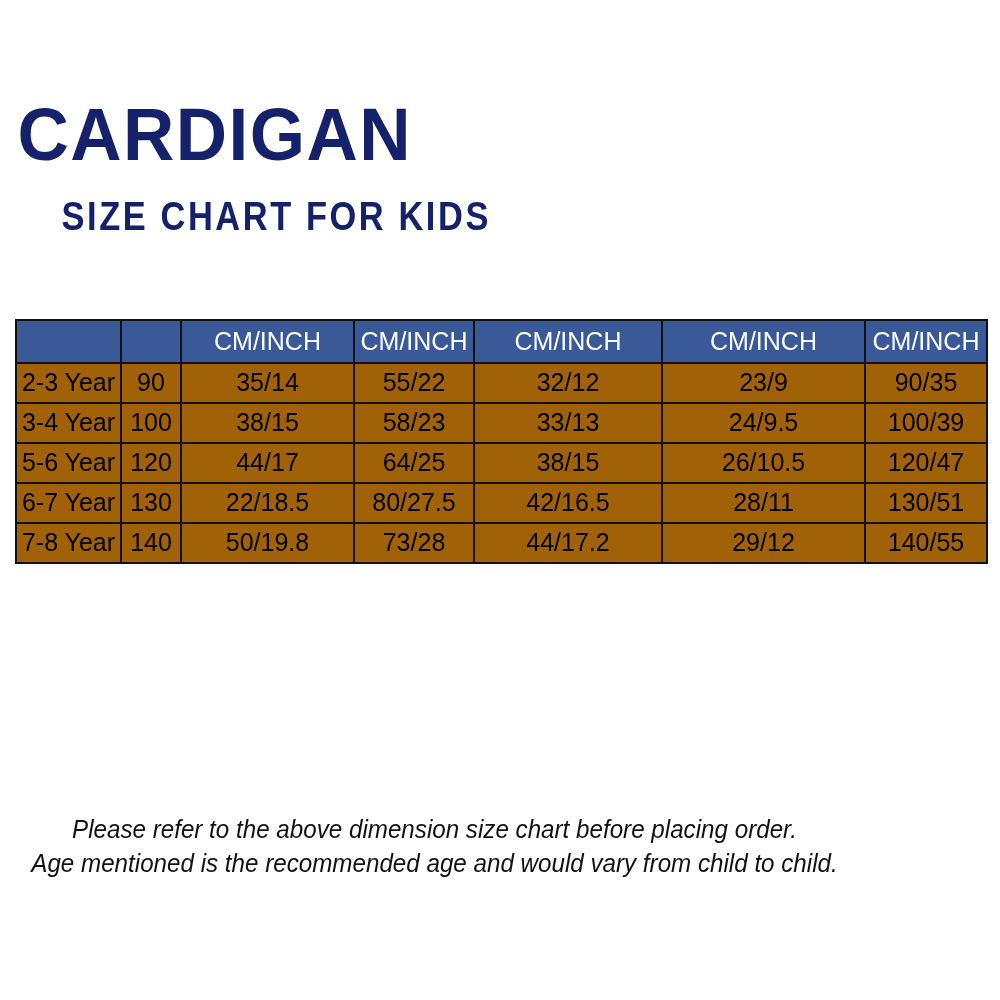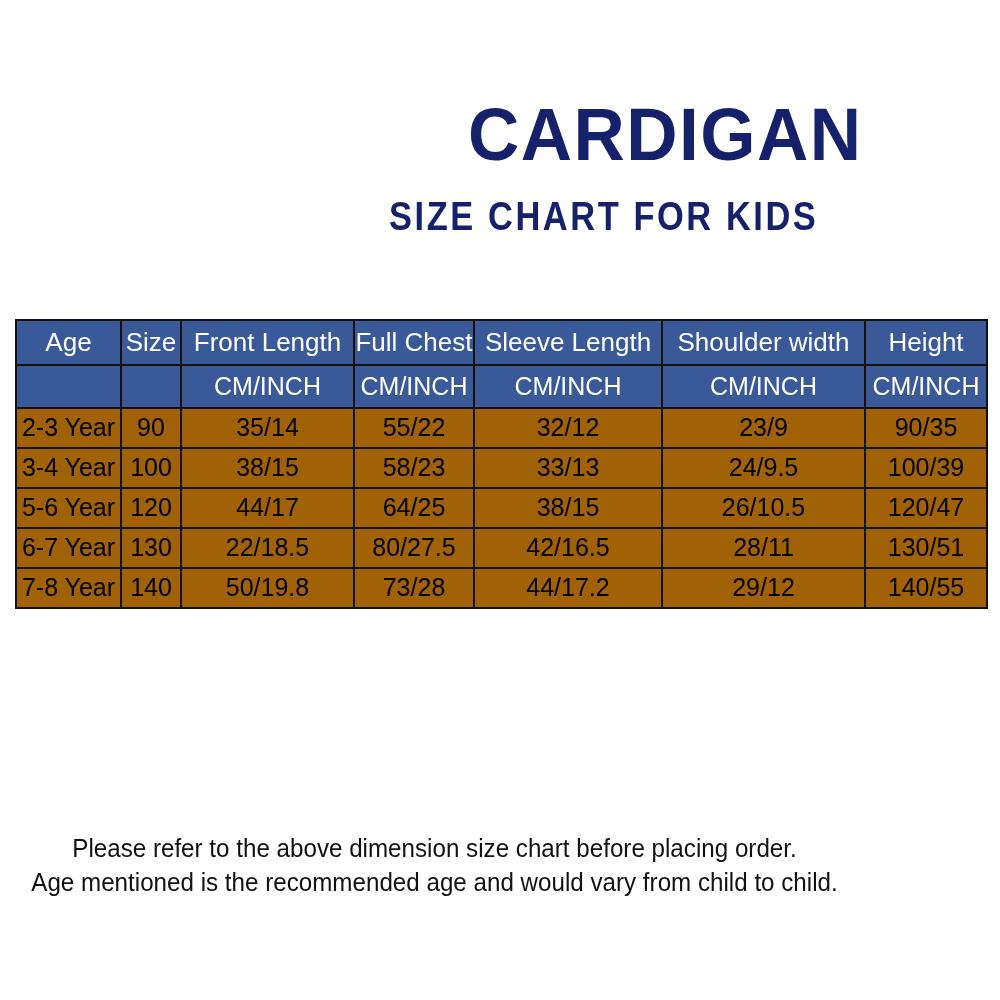--- a/index.html
+++ b/index.html
@@ -22,21 +22,21 @@
     height: 1000px;
     background: #ffffff;
   }
 
   
   .title-block {
     position: absolute;
     top: 96px;
     left: 0;
     width: 880px;
-    text-align: right;
+    text-align: left;
   }
   .main-title {
     font-family: "Liberation Sans", sans-serif;
     font-weight: 700;
     font-size: 74px;
     line-height: 78px;
     letter-spacing: 1.5px;
     color: #16216B;
     transform: scaleX(0.96);
     transform-origin: center;
@@ -106,23 +106,24 @@
   col.c-front    { width: 173px; }
   col.c-chest    { width: 120px; }
   col.c-sleeve   { width: 188px; }
   col.c-shoulder { width: 203px; }
   col.c-height   { width: 122px; }
 
   
   .footer {
     position: absolute;
     left: 0;
-    top: 831px;
+    top: 812px;
     width: 869px;
     text-align: center;
+    font-style: italic;
   }
   .footer-line {
     font-family: "Liberation Sans", sans-serif;
     font-size: 26px;
     line-height: 34px;
     color: #111111;
     transform: scaleX(0.93);
     transform-origin: center;
     white-space: nowrap;
     margin: 0;
@@ -143,29 +144,20 @@
       <colgroup>
         <col class="c-age">
           <col class="c-size">
           <col class="c-front">
           <col class="c-chest">
         <col class="c-sleeve">
           <col class="c-shoulder">
           <col class="c-height">
       </colgroup>
       <tbody>
-        <tr class="head-row-1">
-          <td>Age</td>
-          <td>Size</td>
-          <td>Front Length</td>
-          <td>Full Chest</td>
-          <td>Sleeve Length</td>
-          <td>Shoulder width</td>
-          <td>Height</td>
-        </tr>
         <tr class="head-row-2">
           <td class="blank-head"></td>
           <td class="blank-head"></td>
           <td>CM/INCH</td>
           <td>CM/INCH</td>
           <td>CM/INCH</td>
           <td>CM/INCH</td>
           <td>CM/INCH</td>
         </tr>
 

